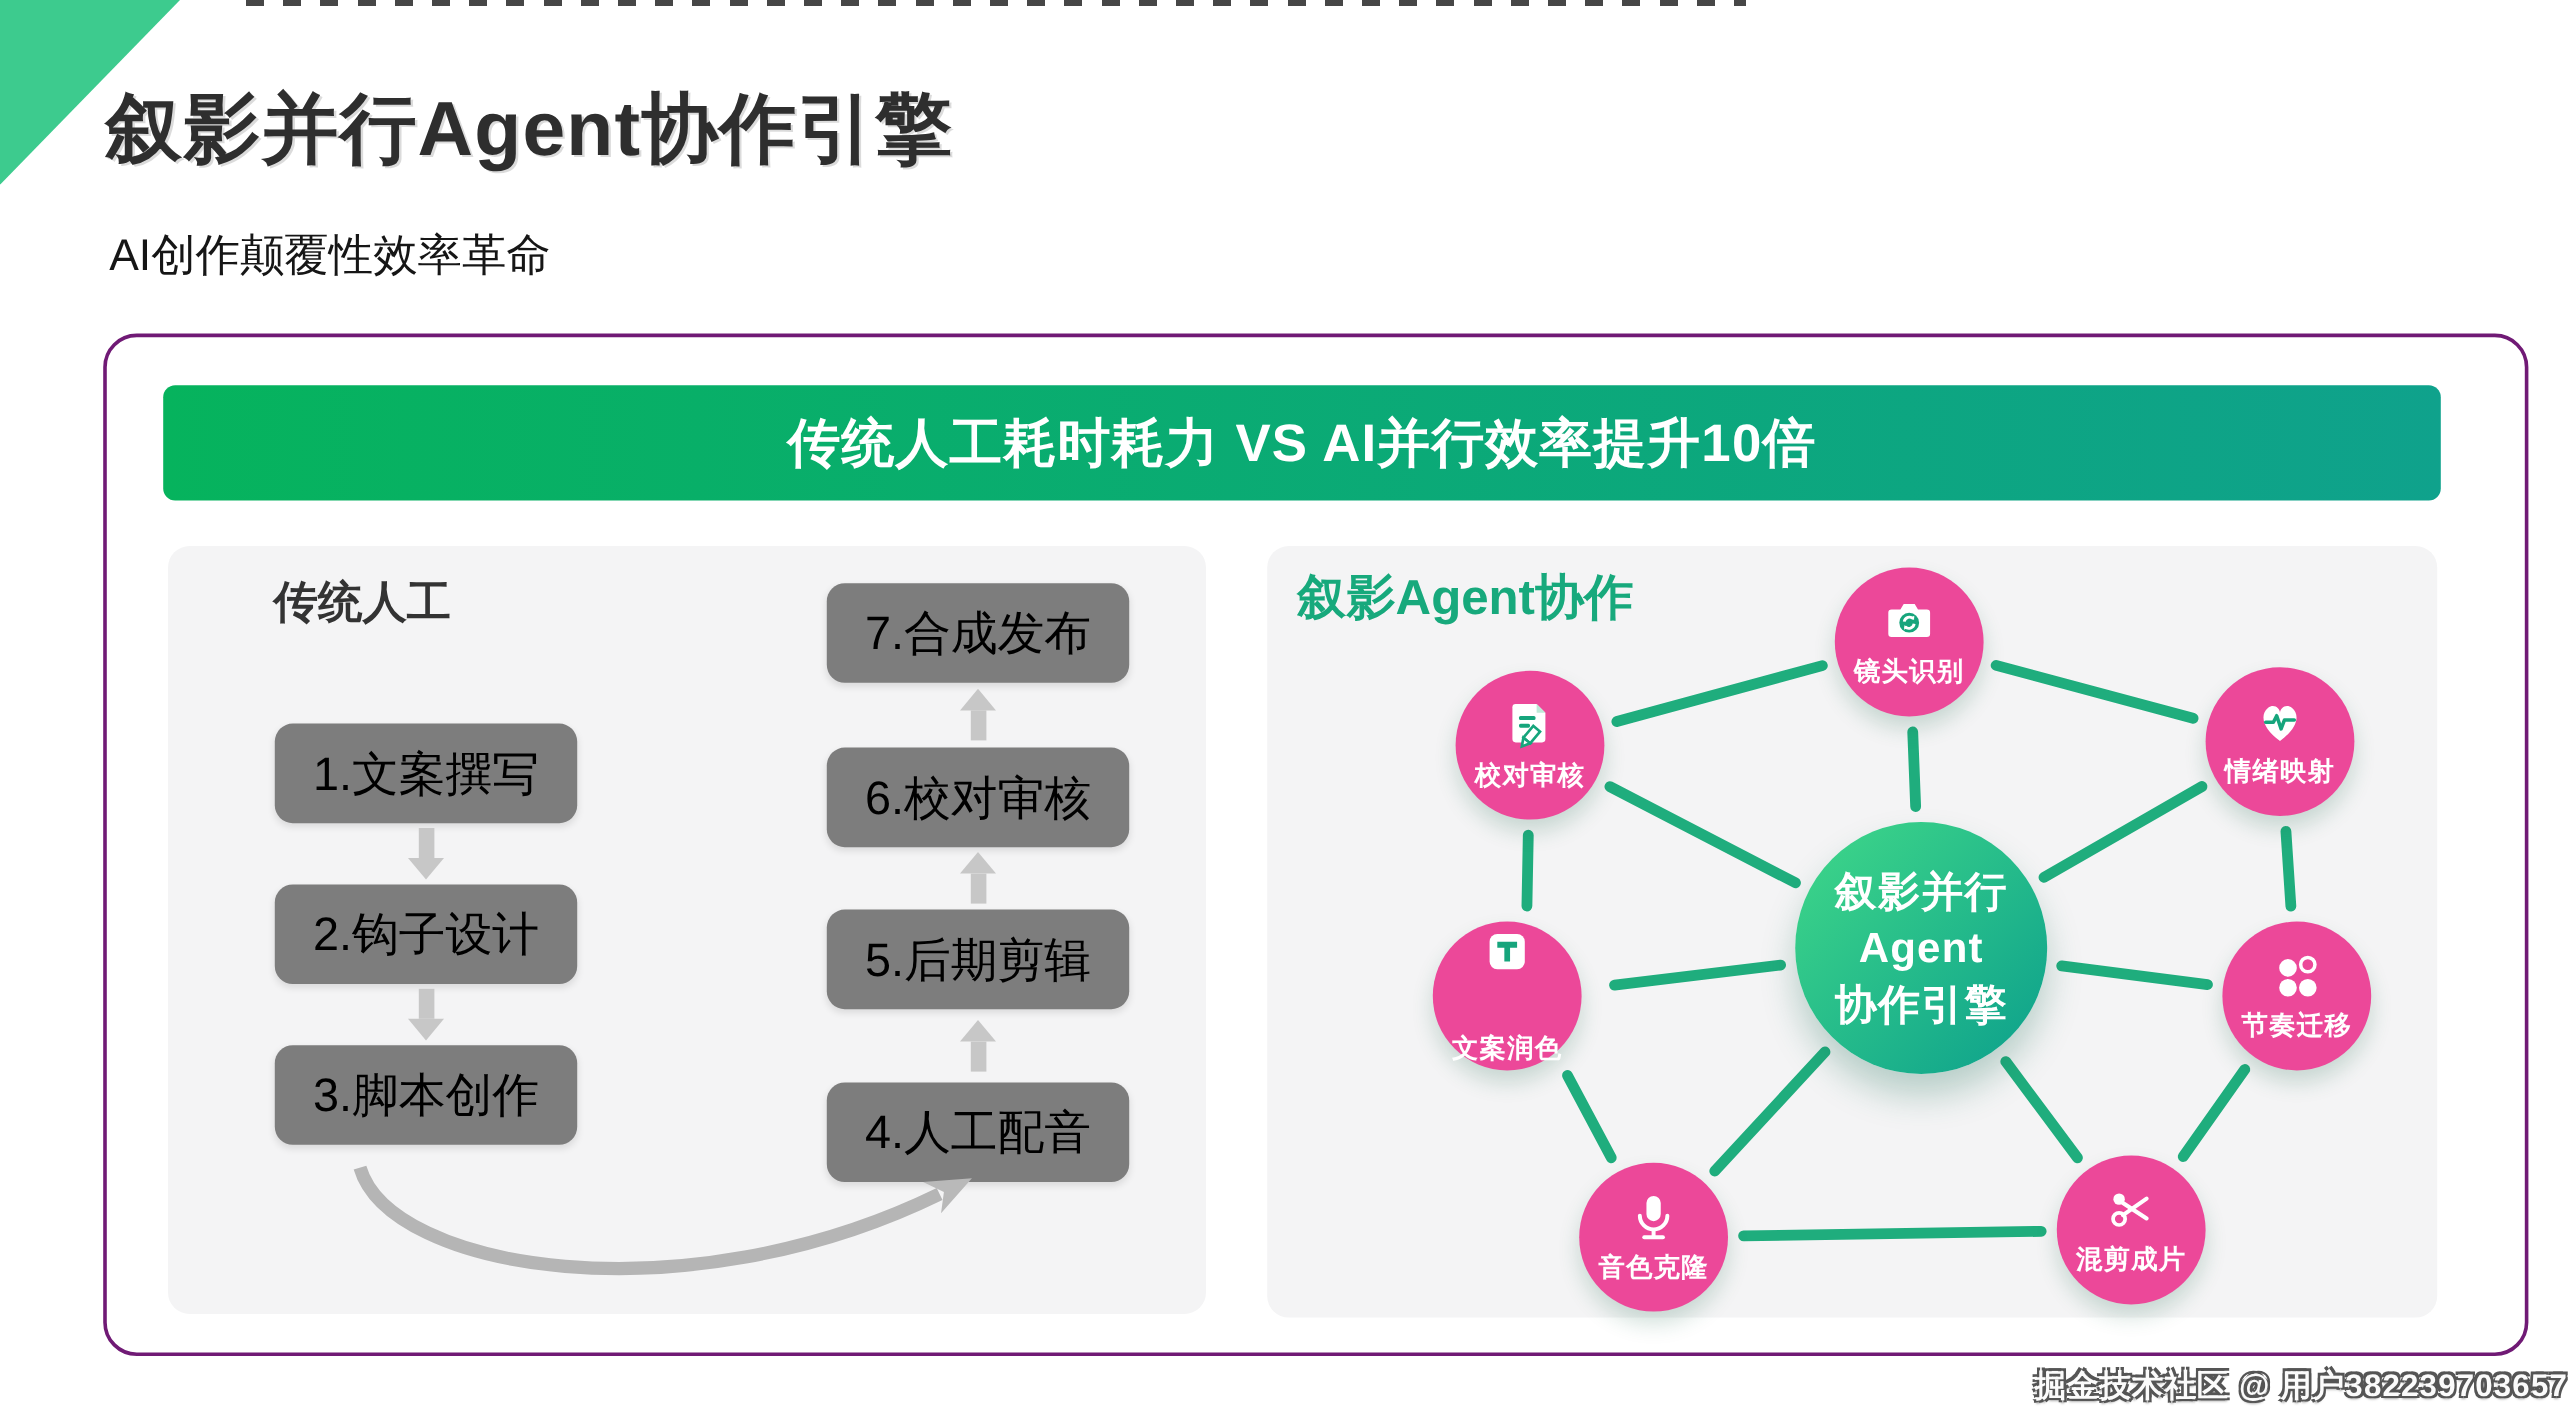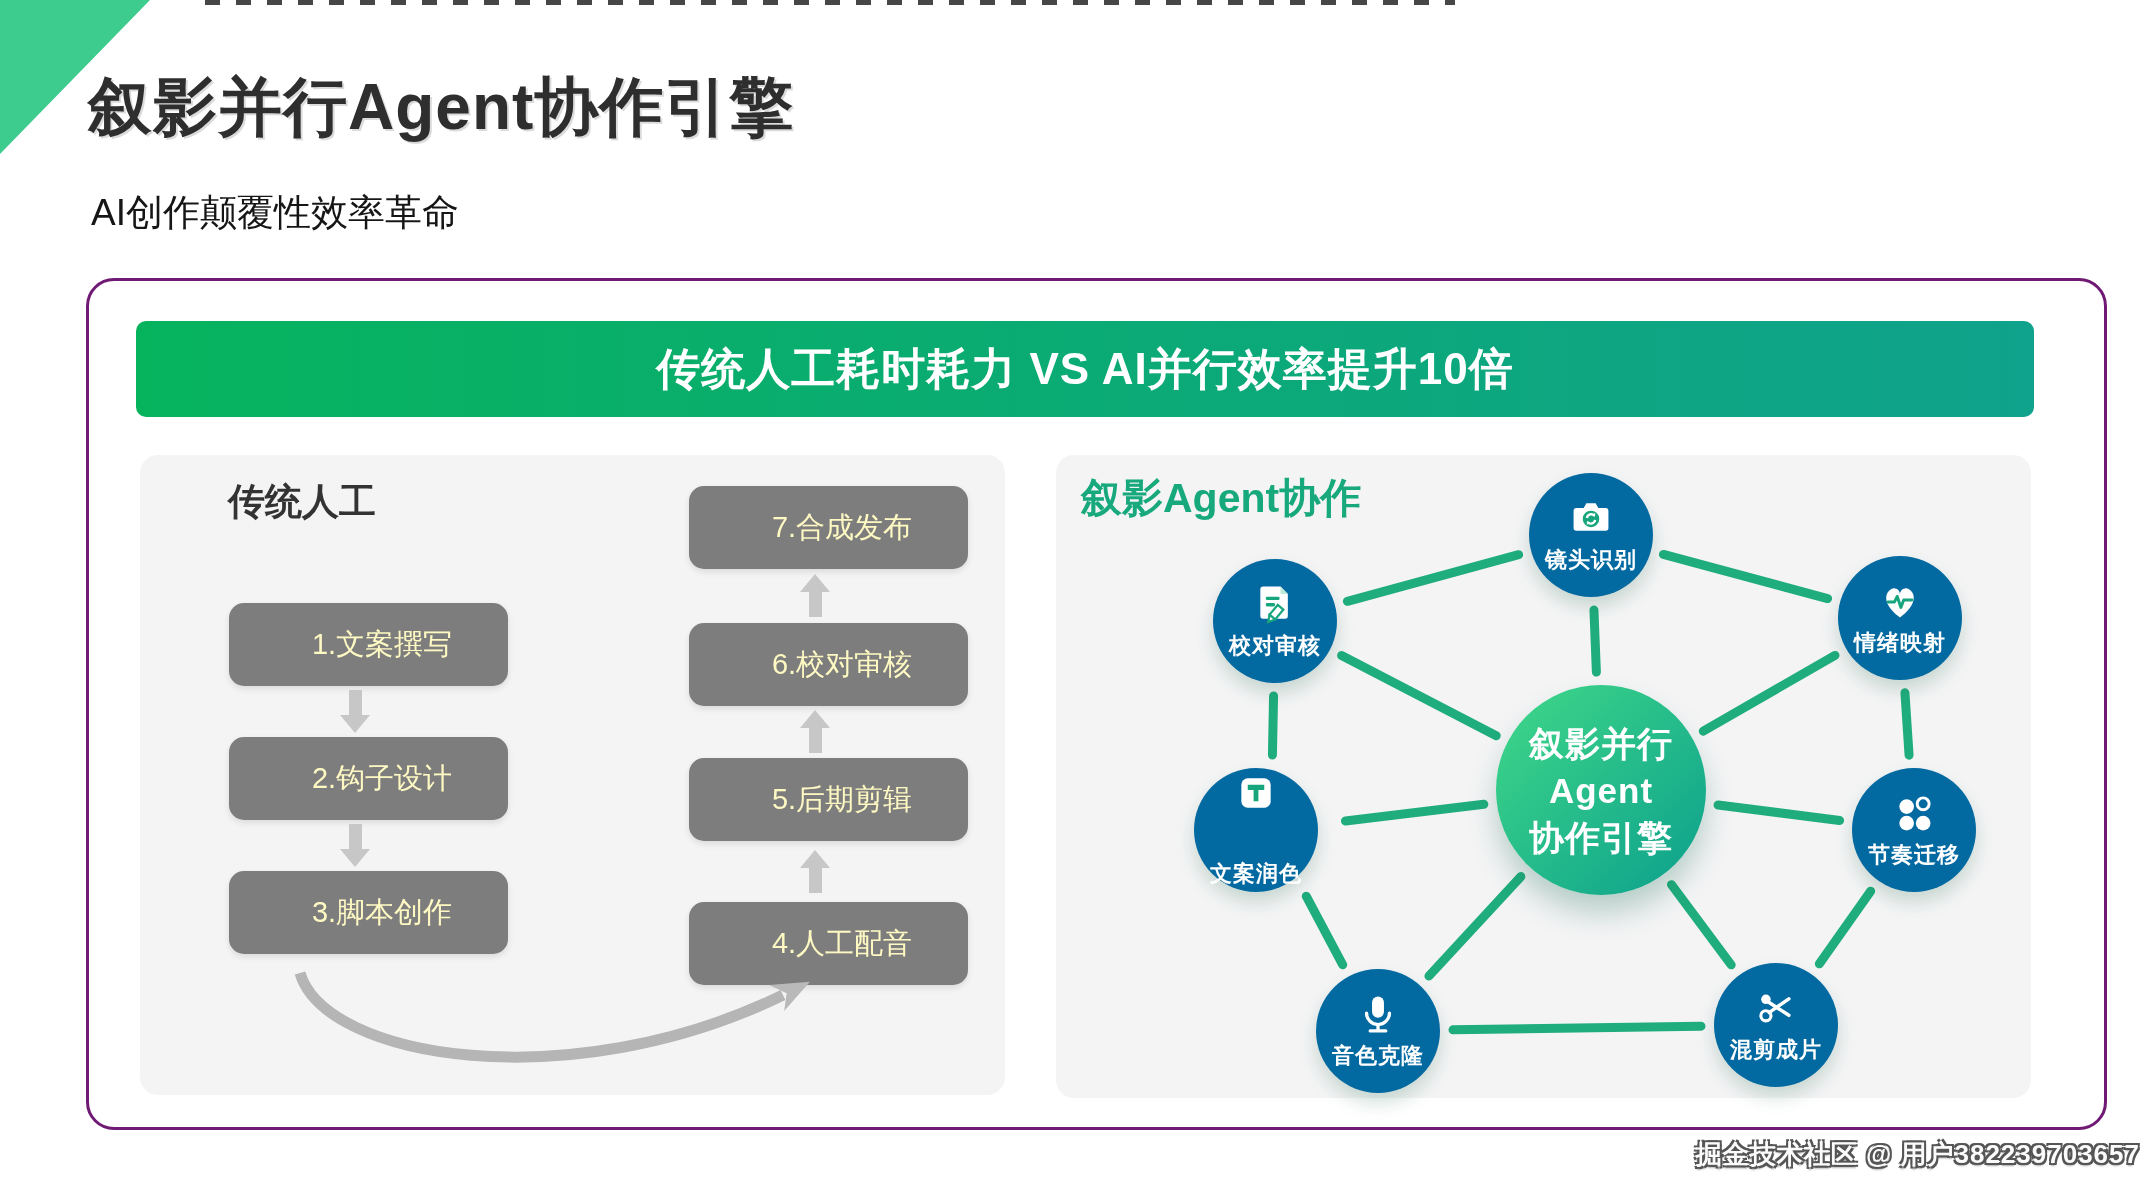--- a/index.html
+++ b/index.html
@@ -27,35 +27,35 @@
     letter-spacing:1px;}
 
   .panel{position:absolute;top:174px;background:#F4F4F5;border-radius:18px;}
   .panel-left{left:51px;width:865px;height:640px;}
   .panel-right{left:967px;width:975px;height:643px;}
 
   .panel-left h2{position:absolute;left:88px;top:22px;margin:0;font-size:37px;font-weight:900;color:#333;}
   .panel-right h2{position:absolute;left:25px;top:16px;margin:0;font-size:41px;font-weight:700;color:#17A97C;}
 
   .step-box{position:absolute;width:252px;height:83px;background:#7D7D7D;border-radius:15px;
-    color:#fef9c3;font-size:29px;display:flex;align-items:center;justify-content:center;
-    box-shadow:0 3px 6px rgba(0,0,0,.10);padding-left:27px;}
+    color:#000000;font-size:39px;display:flex;align-items:center;justify-content:center;
+    box-shadow:0 3px 6px rgba(0,0,0,.10);}
 
   .arrow-v{position:absolute;width:30px;display:flex;flex-direction:column;align-items:center;}
   .arrow-v .stem{width:13px;height:25px;background:#C7C7C7;}
   .arrow-v .head-down{width:0;height:0;border-left:15px solid transparent;border-right:15px solid transparent;
     border-top:18px solid #C7C7C7;}
   .arrow-v .head-up{width:0;height:0;border-left:15px solid transparent;border-right:15px solid transparent;
     border-bottom:18px solid #C7C7C7;}
 
   .swoosh{position:absolute;left:90px;top:492px;}
 
   .edges{position:absolute;left:0;top:0;}
 
-  .node{position:absolute;width:124px;height:124px;border-radius:50%;background:#0369a1;
+  .node{position:absolute;width:124px;height:124px;border-radius:50%;background:#ec4899;
     display:flex;flex-direction:column;align-items:center;justify-content:center;gap:5px;
     box-shadow:0 10px 18px rgba(25,100,70,.20);}
   .node .label{color:#fff;font-size:22px;font-weight:bold;letter-spacing:1px;white-space:nowrap;}
   .node svg{display:block;}
 
   .center-node{position:absolute;width:210px;height:210px;border-radius:50%;
     background:linear-gradient(135deg,#3CD489 8%,#0EA28C 95%);
     display:flex;flex-direction:column;align-items:center;justify-content:center;
     box-shadow:0 18px 28px rgba(30,110,85,.28);}
   .center-node .cline{color:#fff;font-size:35px;font-weight:900;line-height:47px;letter-spacing:1px;}

